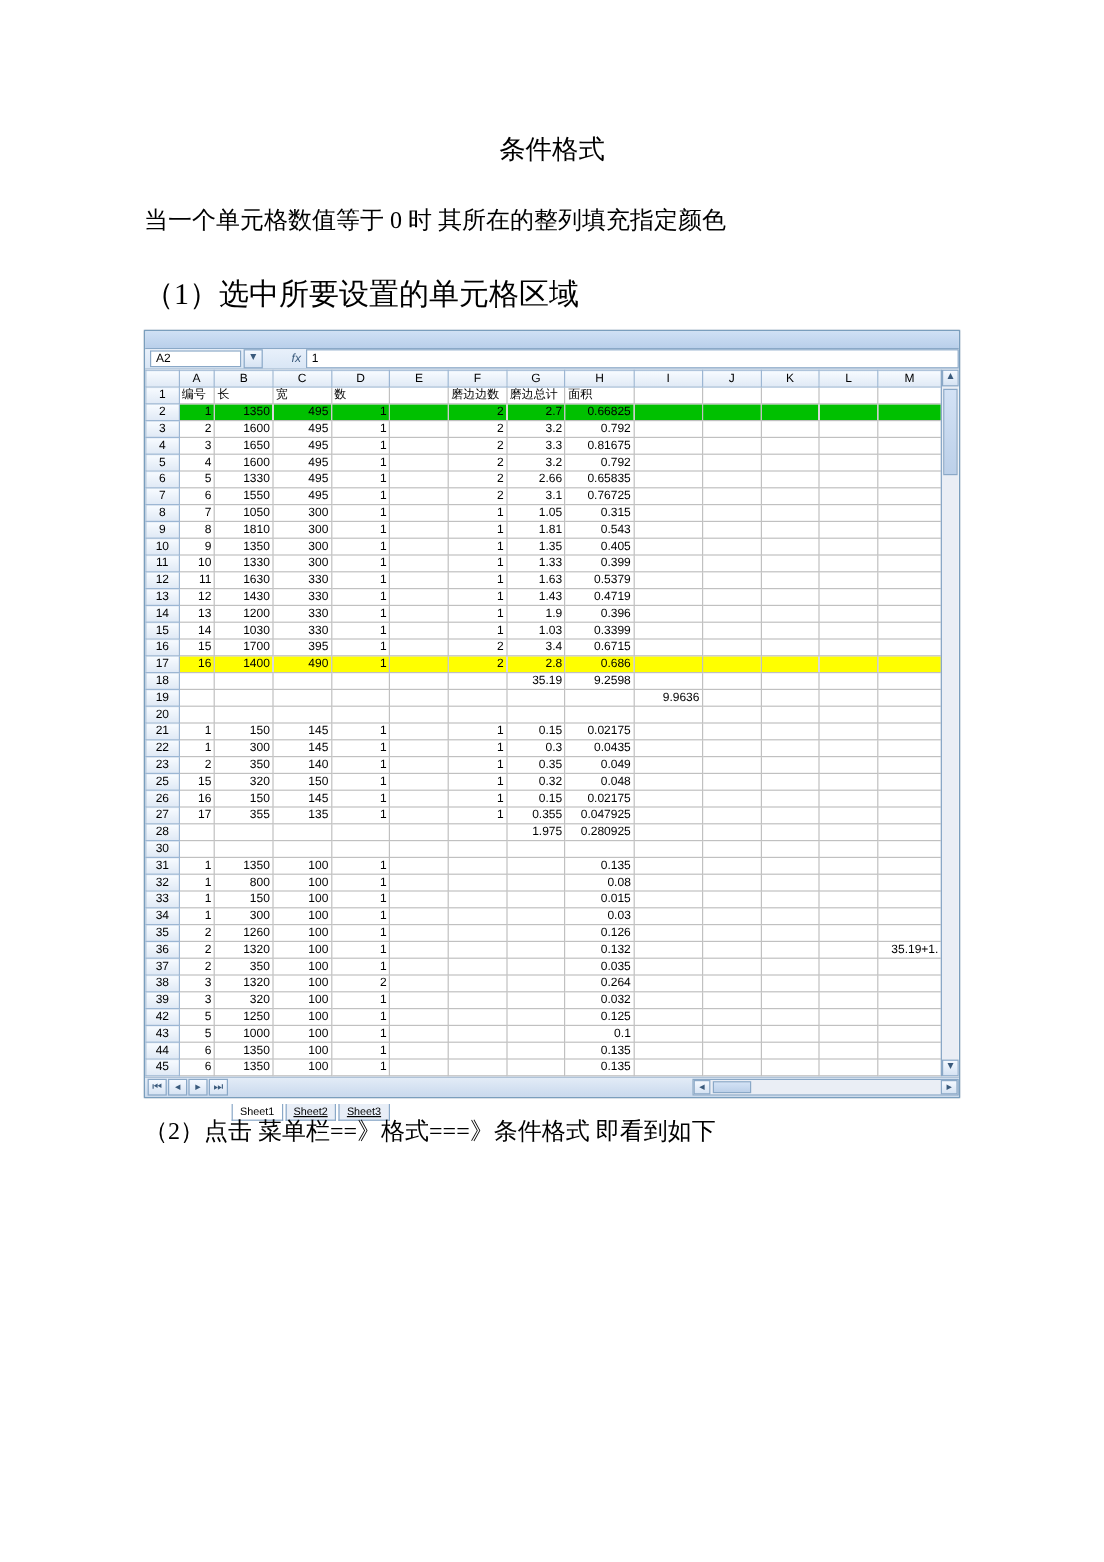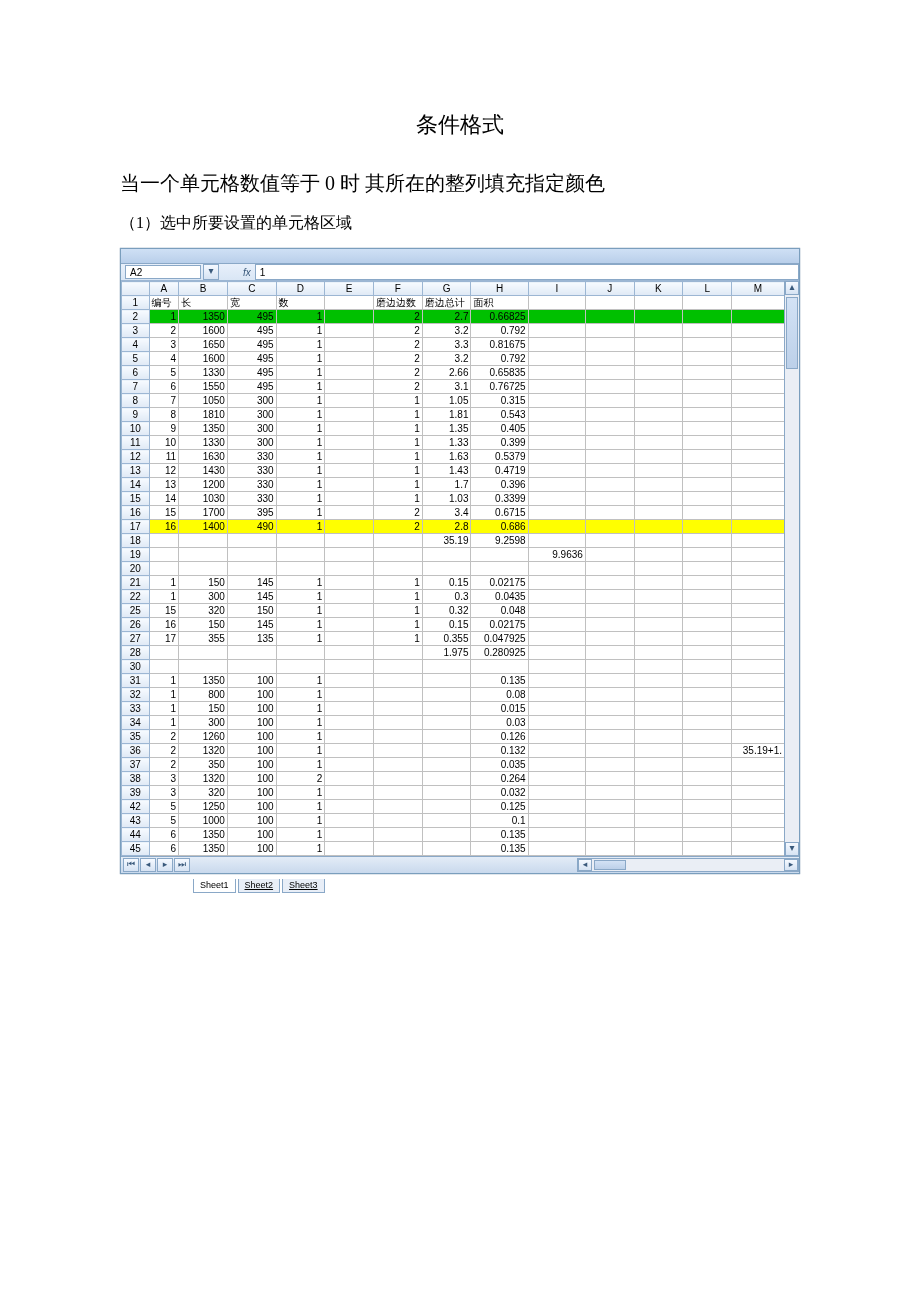--- a/index.html
+++ b/index.html
@@ -12,24 +12,24 @@
   .page {
     padding: 110px 120px 40px 120px;
   }
   .doc-title {
     text-align: center;
     font-size: 22px;
     margin-bottom: 30px;
   }
   .subtitle {
     font-size: 20px;
-    margin-bottom: 16px;
+    margin-bottom: 31px;
   }
   .step {
-    font-size: 16px;
+    font-size: 25px;
     margin-bottom: 14px;
   }
   .step2 {
     font-size: 20px;
     margin-top: 14px;
     margin-bottom: 14px;
   }
   .screenshot-wrap {
     border: 1px solid #7a9ebd;
     box-shadow: 0 0 1px #4a6d8c;
@@ -477,21 +477,21 @@
               <td></td>
             </tr>
             <tr>
               <td class="row-num">14</td>
               <td>13</td>
               <td>1200</td>
               <td>330</td>
               <td>1</td>
               <td></td>
               <td>1</td>
-              <td>1.7</td>
+              <td>1.9</td>
               <td>0.396</td>
               <td></td>
               <td></td>
               <td></td>
               <td></td>
               <td></td>
             </tr>
             <tr>
               <td class="row-num">15</td>
               <td>14</td>
@@ -607,20 +607,36 @@
             <tr>
               <td class="row-num">22</td>
               <td>1</td>
               <td>300</td>
               <td>145</td>
               <td>1</td>
               <td></td>
               <td>1</td>
               <td>0.3</td>
               <td>0.0435</td>
+              <td></td>
+              <td></td>
+              <td></td>
+              <td></td>
+              <td></td>
+            </tr>
+            <tr>
+              <td class="row-num">23</td>
+              <td>2</td>
+              <td>350</td>
+              <td>140</td>
+              <td>1</td>
+              <td></td>
+              <td>1</td>
+              <td>0.35</td>
+              <td>0.049</td>
               <td></td>
               <td></td>
               <td></td>
               <td></td>
               <td></td>
             </tr>
             <tr>
               <td class="row-num">25</td>
               <td>15</td>
               <td>320</td>
@@ -935,13 +951,14 @@
         <div class="hsbar">
           <div class="arrow">◂</div>
           <div class="thumb"></div>
           <div style="flex:1"></div>
           <div class="arrow">▸</div>
         </div>
       </div>
     </div>
   </div>
 
+  <div class="step2">（2）点击 菜单栏==》格式===》条件格式 即看到如下</div>
 </div>
 
 </body></html>

